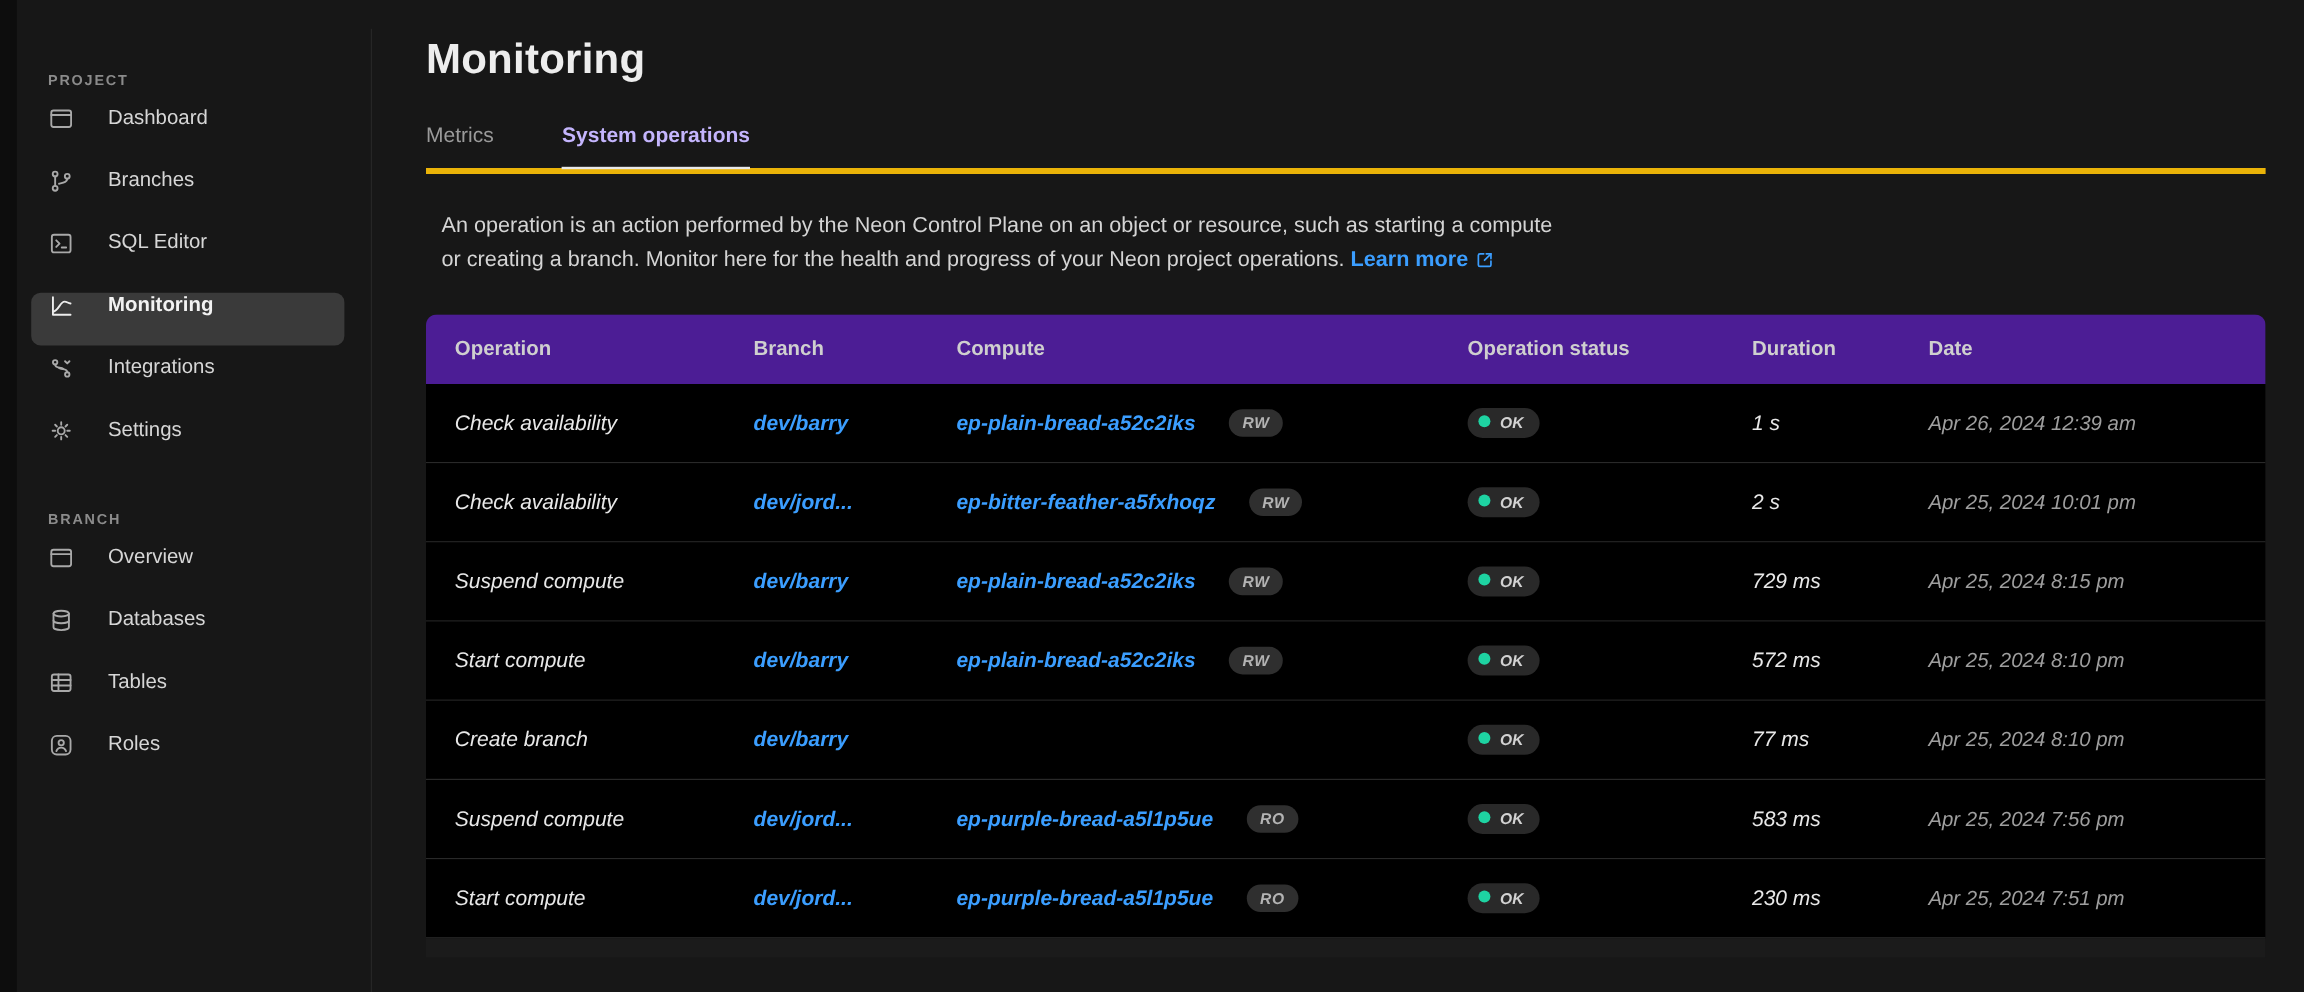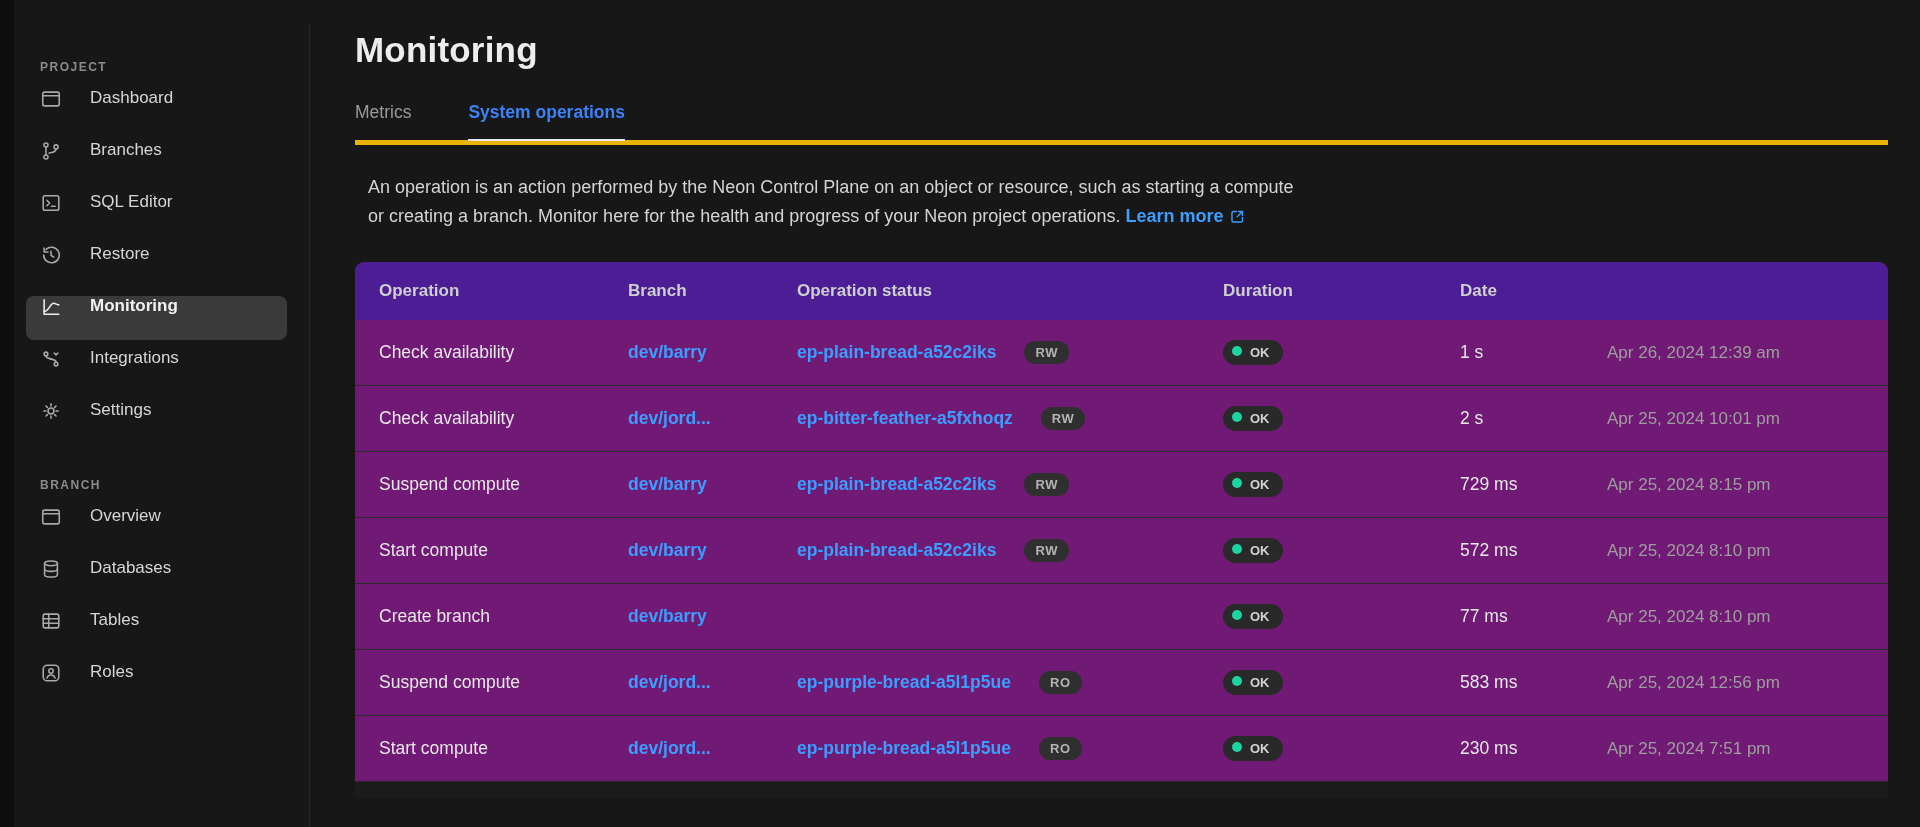--- a/index.html
+++ b/index.html
@@ -33,41 +33,42 @@
   .side-item.active { background:#3a3a3a; color:#f2f2f2; font-weight:600; }
   .side-item.active .icn { color:#ededed; }
   .section-gap { height:26px; }
   .icn svg { width:22px; height:22px; stroke:currentColor; fill:none; stroke-width:1.7; stroke-linecap:round; stroke-linejoin:round; }
   
   .main { flex:1; padding:30px 32px 0 45px; }
   h1.page-title { font-size:35px; font-weight:700; color:#ededed; letter-spacing:0.2px; }
   
   .tabs { display:flex; gap:57px; margin-top:32px; border-bottom:5px solid #eab308; }
   .tab { font-size:17.5px; padding-bottom:17px; color:#9a9a9a; cursor:pointer; position:relative; }
-  .tab.active { color:#3b82f6; font-weight:600; }
+  .tab.active { color:#c4b5fd; font-weight:600; }
   .tab.active::after {
     content:""; position:absolute; left:0; right:0; bottom:-1px; height:2px; background:#e8e8e8;
   }
   
   .desc { margin-top:28px; font-size:18px; line-height:29px; color:#d4d4d4;margin-left:13px; }
   .desc a { color:var(--accent,#3b9eff); font-weight:600; text-decoration:none; cursor:pointer; }
   .ext-icn { display:inline-block; vertical-align:-3px; margin-left:5px; }
   .ext-icn svg { width:17px; height:17px; stroke:var(--accent,#3b9eff); fill:none; stroke-width:2; stroke-linecap:round; stroke-linejoin:round; }
   
   .optable { margin-top:28px; border-radius:9px 9px 0 0; overflow:hidden; }
   .thead {
     display:grid; grid-template-columns:249px 169px 426px 237px 147px 1fr;
     align-items:center; height:58px; padding-left:24px;
     background:#4c1d95; font-size:17px; font-weight:600; color:#cfcfcf;
   }
   .trow {
     display:grid; grid-template-columns:249px 169px 426px 237px 147px 1fr;
     align-items:center; height:66px; padding-left:24px;
-    background:#701a75; border-bottom:1px solid #292929;
+    background:#000000; border-bottom:1px solid #292929;
     font-size:17.5px;
+    font-style:italic;
   }
   .trow .op { color:#e8e8e8; }
   .blue-link { color:var(--accent,#3b9eff); font-weight:600; text-decoration:none; cursor:pointer; }
   .compute-cell { display:flex; align-items:center; gap:28px; }
   .pill-badge {
     background:#2f2f2f; color:#b3b3b3; font-size:13px; font-weight:600;
     letter-spacing:0.6px; border-radius:999px; padding:5px 11px; line-height:1;
   }
   .status-pill {
     display:inline-flex; gap:8px;
@@ -110,30 +111,20 @@
   </div>
   <div class="side-item">
     <span class="icn">
         <svg viewBox="0 0 24 24">
           <rect x="3.5" y="4" width="17" height="16" rx="2"></rect>
           <path d="M7.5 9l3 3-3 3"></path>
           <line x1="12.5" y1="15.5" x2="16.5" y2="15.5"></line>
         </svg>
       </span>
     <span>SQL Editor</span>
-  </div>
-  <div class="side-item">
-    <span class="icn">
-        <svg viewBox="0 0 24 24">
-          <path d="M4 12a8.5 8.5 0 1 0 2.6-6.1"></path>
-          <path d="M4.5 4.5v4.2h4.2"></path>
-          <path d="M12 8v4.3l2.8 1.9"></path>
-        </svg>
-      </span>
-    <span>Restore</span>
   </div>
   <div class="side-item active">
     <span class="icn">
         <svg viewBox="0 0 24 24">
           <path d="M4.5 4v16h16"></path>
           <path d="M4.5 17c5 0 6.5-9 10.5-9 2.5 0 3 1.5 5.5 1.7"></path>
         </svg>
       </span>
     <span>Monitoring</span>
   </div>
@@ -219,20 +210,21 @@
           <path d="M13.5 5H19v5.5"></path>
           <path d="M19 5l-7.5 7.5"></path>
           <path d="M19 13.5V18a1.8 1.8 0 0 1-1.8 1.8H6A1.8 1.8 0 0 1 4.2 18V6.8A1.8 1.8 0 0 1 6 5h4.5"></path>
         </svg></span>
   </p>
 
   <div class="optable">
     <div class="thead">
       <div>Operation</div>
       <div>Branch</div>
+      <div>Compute</div>
       <div>Operation status</div>
       <div>Duration</div>
       <div>Date</div>
     </div>
     <div>
         <div class="trow">
     <div class="op">Check availability</div>
     <div><a class="blue-link">dev/barry</a></div>
     <div class="compute-cell">
       <a class="blue-link">ep-plain-bread-a52c2iks</a>
@@ -318,21 +310,21 @@
       <a class="blue-link">ep-purple-bread-a5l1p5ue</a>
       <span class="pill-badge">RO</span>
     </div>
     <div>
       <span class="status-pill">
         <span class="status-dot"></span>
         <span>OK</span>
       </span>
     </div>
     <div class="dur">583 ms</div>
-    <div class="date">Apr 25, 2024 12:56 pm</div>
+    <div class="date">Apr 25, 2024 7:56 pm</div>
   </div>
         <div class="trow">
     <div class="op">Start compute</div>
     <div><a class="blue-link">dev/jord...</a></div>
     <div class="compute-cell">
       <a class="blue-link">ep-purple-bread-a5l1p5ue</a>
       <span class="pill-badge">RO</span>
     </div>
     <div>
       <span class="status-pill">

